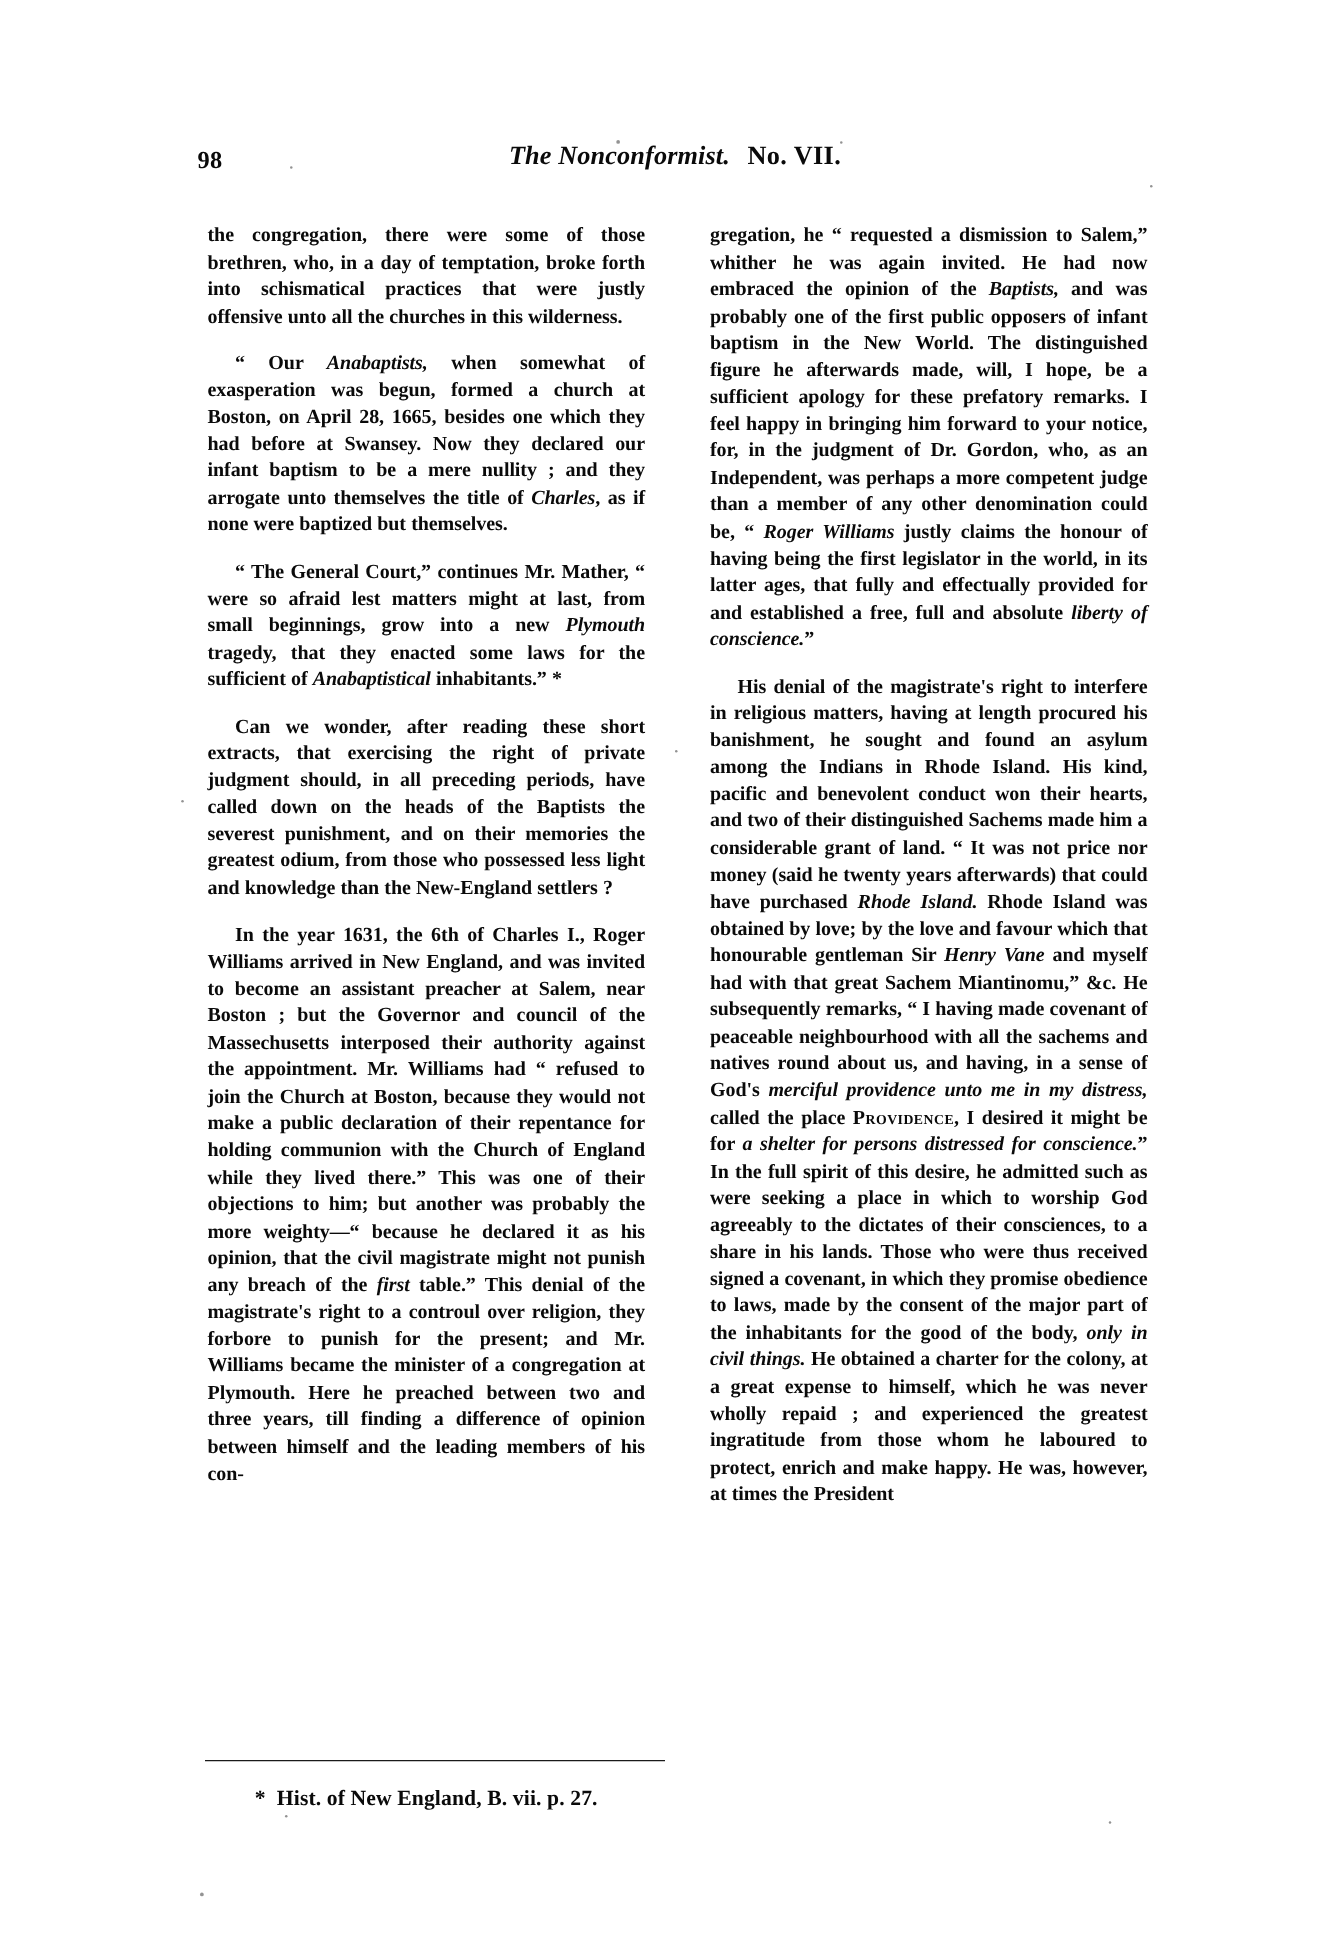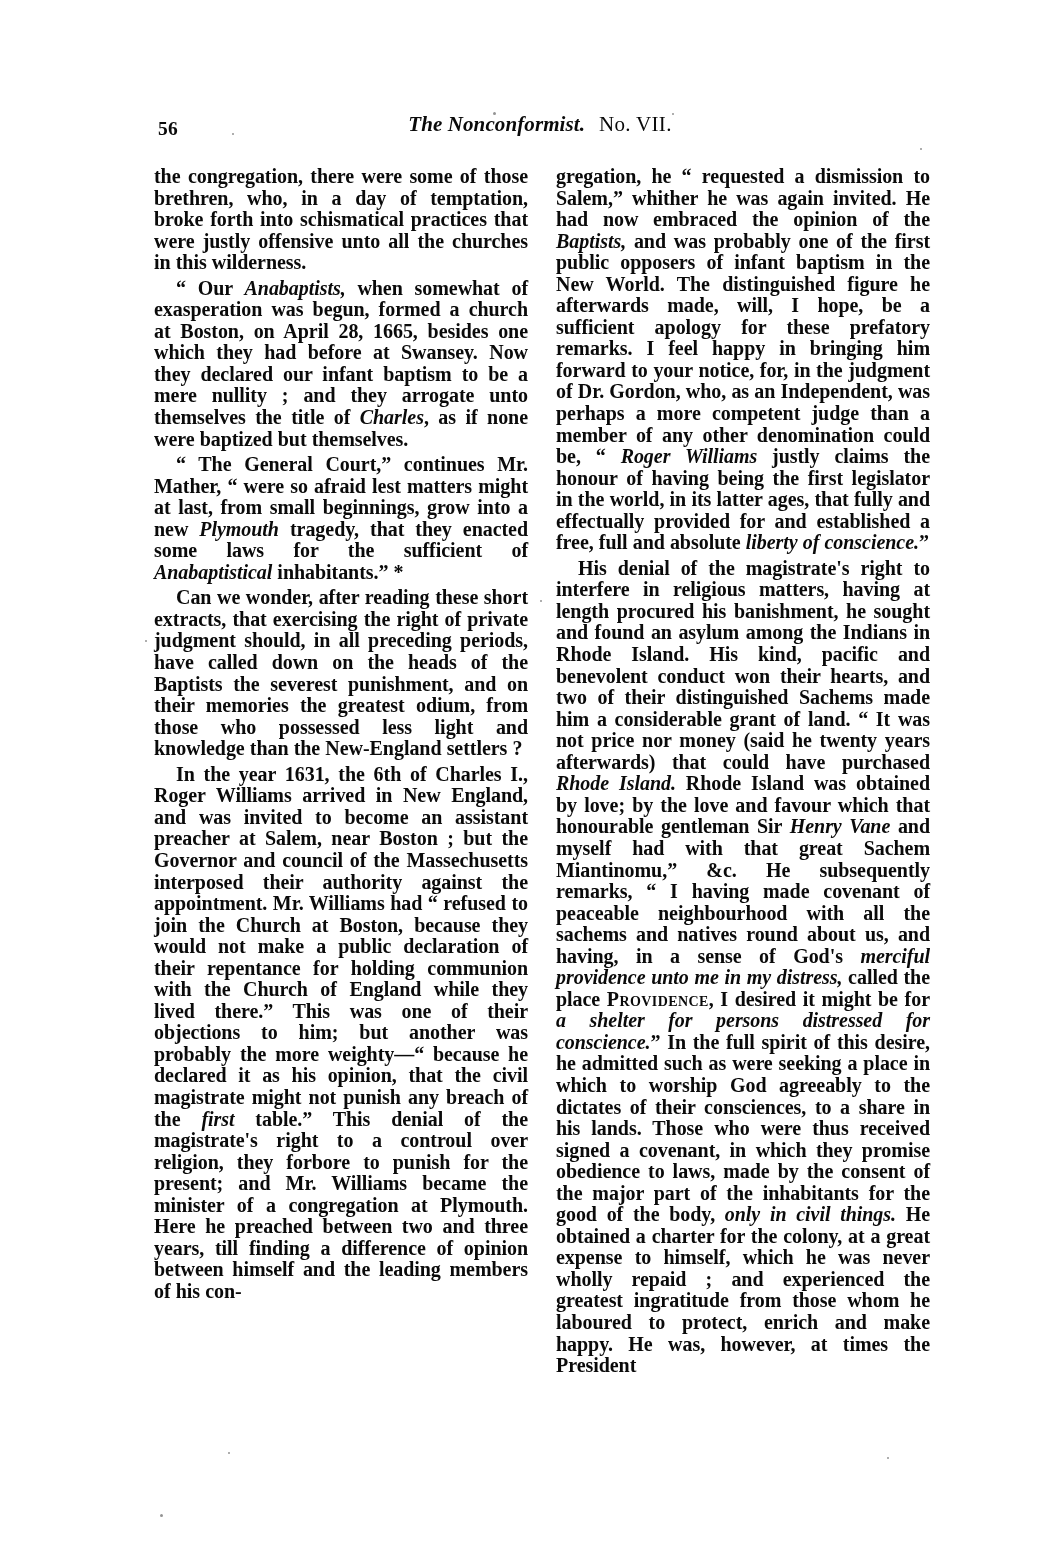--- a/index.html
+++ b/index.html
@@ -49,43 +49,43 @@
     white-space: nowrap;
     font-size: 21px;
   }
   .head-title {
     font-style: italic;
     font-weight: 700;
     letter-spacing: 0.1px;
     text-align: center;
   }
   .head-issue {
-    font-weight: 400;
+    font-weight: 700;
     margin-left: 14px;
     letter-spacing: 0.3px;
   }
 
   
   .columns {
     position: absolute;
     left: 150px;
     top: 162px;
     width: 784px;
   }
   .col {
     position: absolute;
     top: 0;
     width: 382px;
   }
   .col-left  { left: 0px; }
   .col-right { left: 402px; }
 
   .col p {
-    margin: 4px;
-    font-size: 20px;
+    margin: 16px;
+    font-size: 16px;
     line-height: 21.55px;
     text-align: justify;
     text-align-last: left;
     font-weight: 600;
     letter-spacing: -0.05px;
     word-spacing: 0.2px;
     -webkit-font-smoothing: none;
   }
   .col p.indent {
     text-indent: 22px;
@@ -131,21 +131,21 @@
     border-radius: 50%;
     opacity: 0.55;
   }
 </style>
 </head>
 <body>
 
 <div class="page">
 
   <div class="running-head">
-    <span class="folio">56</span>
+    <span class="folio">98</span>
     <div class="head-center">
       <span class="head-title">The Nonconformist.</span><span class="head-issue">No. VII.</span>
     </div>
   </div>
 
   <div class="columns">
 
     <div class="col col-left">
 
       <p><span>the congregation, there were some of those brethren, who, in a day of temptation, broke forth into schismatical practices that were justly offensive unto all the churches in this wilderness.</span></p>
@@ -163,20 +163,24 @@
     <div class="col col-right">
 
       <p><span>gregation, he “ requested a dismission to Salem,” whither he was again invited.  He had now embraced the opinion of the </span><i>Baptists,</i><span> and was probably one of the first public opposers of infant baptism in the New World. The distinguished figure he afterwards made, will, I hope, be a sufficient apology for these prefatory remarks. I feel happy in bringing him forward to your notice, for, in the judgment of Dr. Gordon, who, as an Independent, was perhaps a more competent judge than a member of any other denomination could be, “ </span><i>Roger Williams</i><span> justly claims the honour of having being the first legislator in the world, in its latter ages, that fully and effectually provided for and established a free, full and absolute </span><i>liberty of conscience.</i><span>”</span></p>
 
       <p class="indent"><span>His denial of the magistrate's right to interfere in religious matters, having at length procured his banishment, he sought and found an asylum among the Indians in Rhode Island. His kind, pacific and benevolent conduct won their hearts, and two of their distinguished Sachems made him a considerable grant of land.  “ It was not price nor money (said he twenty years afterwards) that could have purchased </span><i>Rhode Island.</i><span> Rhode Island was obtained by love; by the love and favour which that honourable gentleman Sir </span><i>Henry Vane</i><span> and myself had with that great Sachem Miantinomu,” &amp;c.  He subsequently remarks, “ I having made covenant of peaceable neighbourhood with all the sachems and natives round about us, and having, in a sense of God's </span><i>merciful providence unto me in my distress,</i><span> called the place </span><span class="smallcaps">Providence</span><span>, I desired it might be for </span><i>a shelter for persons distressed for conscience.</i><span>”  In the full spirit of this desire, he admitted such as were seeking a place in which to worship God agreeably to the dictates of their consciences, to a share in his lands.  Those who were thus received signed a covenant, in which they promise obedience to laws, made by the consent of the major part of the inhabitants for the good of the body, </span><i>only in civil things.</i><span> He obtained a charter for the colony, at a great expense to himself, which he was never wholly repaid ; and experienced the greatest ingratitude from those whom he laboured to protect, enrich and make happy.  He was, however, at times the President</span></p>
 
     </div>
 
   </div>
 
+  <div class="footnote-wrap">
+    <hr class="footnote-rule">
+    <p class="footnote-text"><span>*</span>&nbsp; <span>Hist. of New England, B. vii. p. 27.</span></p>
+  </div>
 
   <div class="speckle" style="left:232px;top:133px;width:2px;height:2px;"></div>
   <div class="speckle" style="left:493px;top:112px;width:3px;height:3px;"></div>
   <div class="speckle" style="left:672px;top:113px;width:2px;height:2px;"></div>
   <div class="speckle" style="left:920px;top:148px;width:2px;height:2px;"></div>
   <div class="speckle" style="left:145px;top:640px;width:2px;height:2px;"></div>
   <div class="speckle" style="left:160px;top:1514px;width:3px;height:3px;"></div>
   <div class="speckle" style="left:228px;top:1452px;width:2px;height:2px;"></div>
   <div class="speckle" style="left:540px;top:600px;width:2px;height:2px;"></div>
   <div class="speckle" style="left:887px;top:1457px;width:2px;height:2px;"></div>

